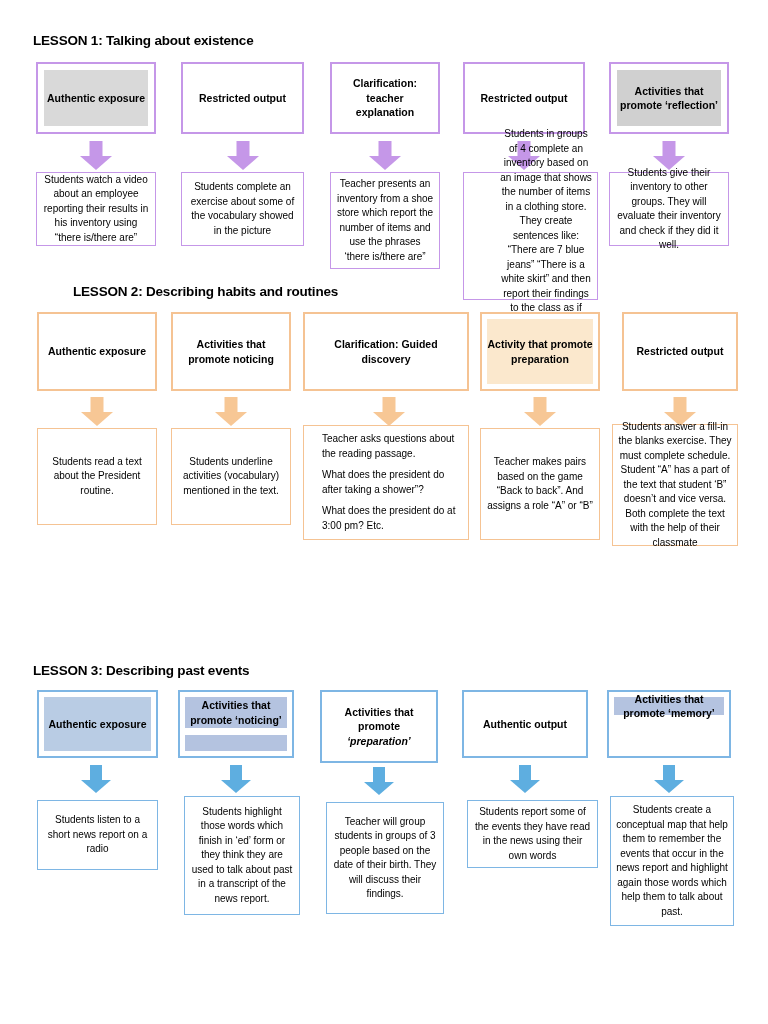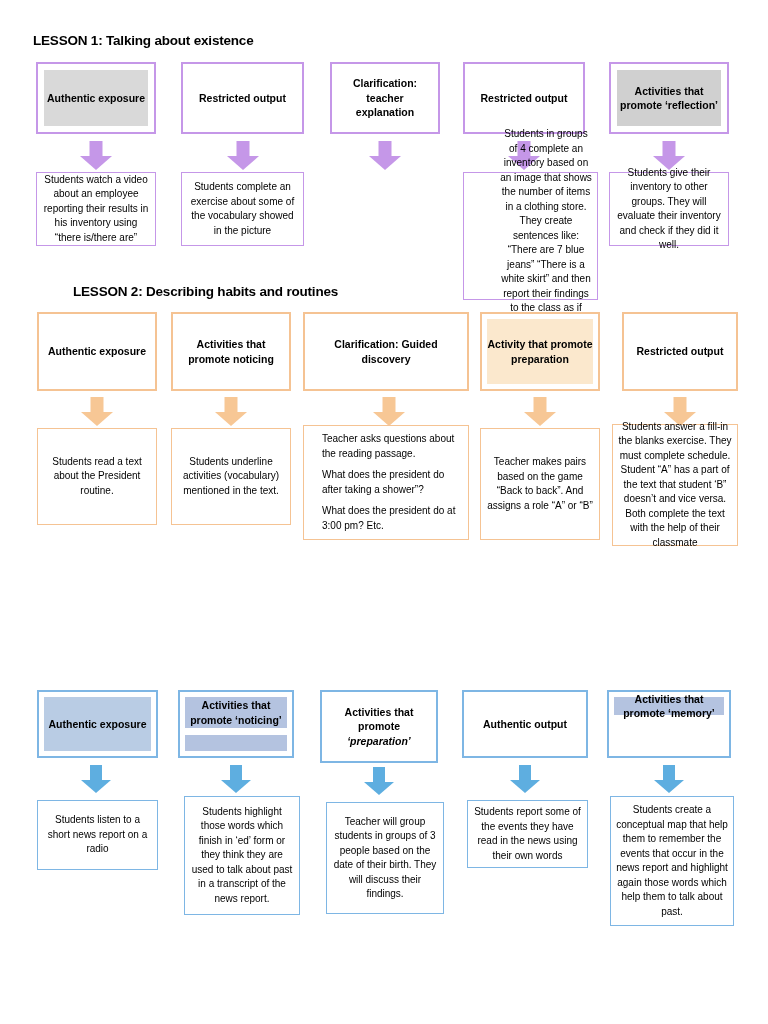--- a/index.html
+++ b/index.html
@@ -170,20 +170,23 @@
     <div class="shaft" style="width:13px; height:16px; background:#c597e8;"></div>
     <div class="head" style="border-left-width:16px; border-right-width:16px; border-top-width:14px; border-top-color:#c597e8;"></div>
   </div>
 
   <div class="box body-box t-purple" style="left:36px; top:172px; width:120px; height:74px;">
     <span class="label">Students watch a video about an employee reporting their results in his inventory using “there is/there are”</span>
   </div>
   <div class="box body-box t-purple" style="left:181px; top:172px; width:123px; height:74px;">
     <span class="label">Students complete an exercise about some of the vocabulary showed in the picture</span>
   </div>
+  <div class="box body-box t-purple" style="left:330px; top:172px; width:110px; height:97px;">
+    <span class="label">Teacher presents an inventory from a shoe store which report the number of items and use the phrases ‘there is/there are”</span>
+  </div>
   <div class="box body-box t-purple" style="left:463px; top:172px; width:135px; height:128px;padding-left:36px;">
     <span class="label">Students in groups of 4 complete an inventory based on an image that shows the number of items in a clothing store. They create sentences like: “There are 7 blue jeans” “There is a white skirt” and then report their findings to the class as if they were reporting to a boss</span>
   </div>
   <div class="box body-box t-purple" style="left:609px; top:172px; width:120px; height:74px;">
     <span class="label">Students give their inventory to other groups. They will evaluate their inventory and check if they did it well.</span>
   </div>
 
   <div class="lesson-title" style="left:33px; top:284px;padding-left:40px;">LESSON 2: Describing habits and routines</div>
 
   <div class="box head-box t-orange" style="left:37px; top:312px; width:120px; height:79px;">
@@ -238,20 +241,21 @@
       <div class="para">What does the president do at 3:00 pm? Etc.</div>
     </span>
   </div>
   <div class="box body-box t-orange" style="left:480px; top:428px; width:120px; height:112px;">
     <span class="label">Teacher makes pairs based on the game “Back to back”. And assigns a role “A” or “B”</span>
   </div>
   <div class="box body-box t-orange" style="left:612px; top:424px; width:126px; height:122px;">
     <span class="label">Students answer a fill-in the blanks exercise. They must complete schedule. Student “A” has a part of the text that student ‘B” doesn’t and vice versa. Both complete the text with the help of their classmate</span>
   </div>
 
+  <div class="lesson-title" style="left:33px; top:663px;">LESSON 3: Describing past events</div>
 
   <div class="box head-box t-blue" style="left:37px; top:690px; width:121px; height:68px;">
     <div class="fill-band" style="left:5px; top:5px; right:5px; bottom:5px; background:#b9cce4;">
       <span class="label">Authentic exposure</span>
     </div>
   </div>
 
   <div class="box head-box t-blue" style="left:178px; top:690px; width:116px; height:68px;">
     <div class="fill-band" style="left:5px; top:5px; right:5px; height:31px; background:#b4c3e0;">
       <span class="label">Activities that promote ‘noticing’</span>
@@ -300,20 +304,20 @@
 
   <div class="box body-box t-blue" style="left:37px; top:800px; width:121px; height:70px;">
     <span class="label">Students listen to a short news report on a radio</span>
   </div>
   <div class="box body-box t-blue" style="left:184px; top:796px; width:116px; height:119px;">
     <span class="label">Students highlight those words which finish in ‘ed’ form or they think they are used to talk about past in a transcript of the news report.</span>
   </div>
   <div class="box body-box t-blue" style="left:326px; top:802px; width:118px; height:112px;">
     <span class="label">Teacher will group students in groups of 3 people based on the date of their birth. They will discuss their findings.</span>
   </div>
-  <div class="box body-box t-blue" style="left:467px; top:800px; width:121px; height:68px;">
+  <div class="box body-box t-blue" style="left:467px; top:800px; width:131px; height:68px;">
     <span class="label">Students report some of the events they have read in the news using their own words</span>
   </div>
   <div class="box body-box t-blue" style="left:610px; top:796px; width:124px; height:130px;">
     <span class="label">Students create a conceptual map that help them to remember the events that occur in the news report and highlight again those words which help them to talk about past.</span>
   </div>
 
 </div>
 
 </body></html>

